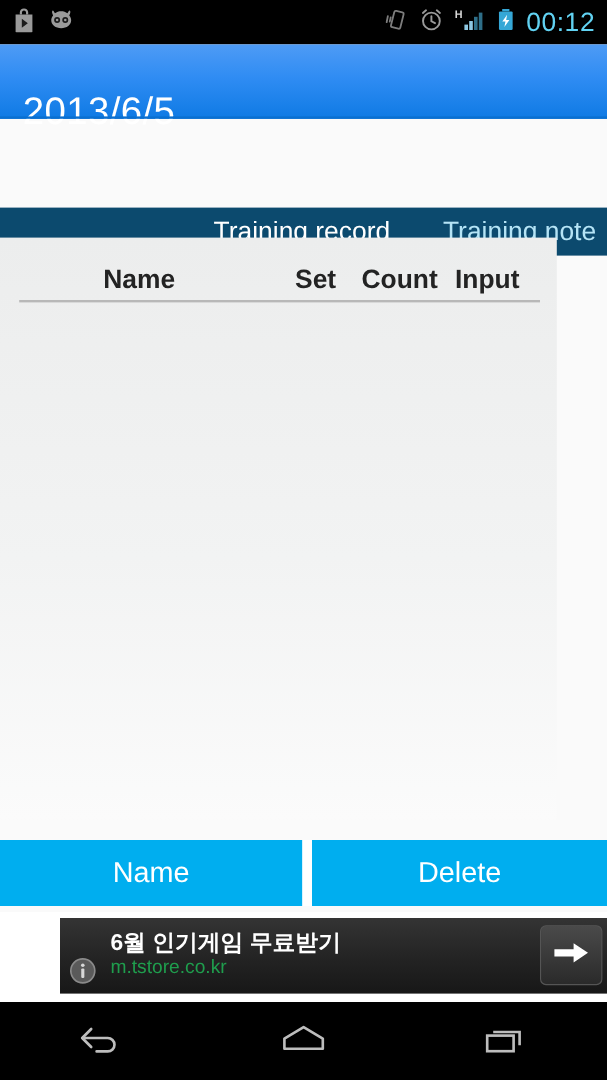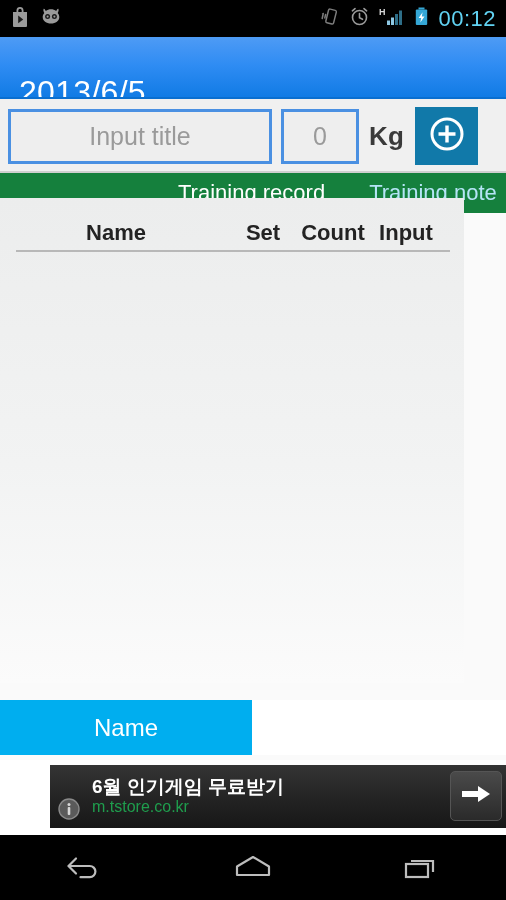--- a/index.html
+++ b/index.html
@@ -56,21 +56,21 @@
     display:flex; align-items:center; justify-content:center;
   }
   .inputrow:after{
     content:""; position:absolute; left:0; bottom:0; width:100%; height:2px;
     background:#cfcfcf;
   }
 
   
   .tabs {
     position:absolute; top:173px; left:0; width:506px; height:40px;
-    background:#15803d; display:flex; align-items:flex-start;
+    background:#0c4a6e; display:flex; align-items:flex-start;
     overflow:hidden; white-space:nowrap;
   }
   .tab {
     font-size:22px; padding:0 22px; line-height:40px; height:40px;
   }
   .tab.active { color:#ffffff; }
   .tab.inactive { color:#b5e4f6; }
   .tabs-spacer { width:156px; flex:0 0 auto; }
 
   
@@ -197,33 +197,20 @@
         </svg>
       </span>
       <span class="sb-clock">00:12</span>
     </div>
   </div>
 
   <div class="titlebar">
     <span class="date">2013/6/5</span>
   </div>
 
-  <div class="inputrow">
-    <div class="field title">Input title</div>
-    <div class="field weight">0</div>
-    <span class="kg">Kg</span>
-    <div class="addbtn">
-      <span>
-        <svg width="42" height="42" viewBox="0 0 42 42">
-          <circle cx="21" cy="21" r="15" fill="none" stroke="#ffffff" stroke-width="3"></circle>
-          <path d="M21 12.5v17M12.5 21h17" stroke="#ffffff" stroke-width="3.4" stroke-linecap="butt"></path>
-        </svg>
-      </span>
-    </div>
-  </div>
 
   <div class="tabs">
     <div class="tabs-spacer"></div>
     <div class="tab active">Training record</div>
     <div class="tab inactive">Training note</div>
   </div>
 
   <div class="listwrap">
     <div class="colheads">
       <div class="c c-name">Name</div>
@@ -231,20 +218,21 @@
       <div class="c c-count">Count</div>
       <div class="c c-time">Input</div>
     </div>
     <div class="hr"></div>
     <div class="rows"></div>
   </div>
 
   <div class="actions">
     <div class="actbtn save">Name</div>
     <div class="gap"></div>
+    <div class="actbtn del">Delete</div>
   </div>
 
   <div class="adzone">
     <div class="ad">
       <div class="ad-text">
         <div class="ad-title">6월 인기게임 무료받기</div>
         <div class="ad-url">m.tstore.co.kr</div>
       </div>
       <div class="ad-info">
         <span>

